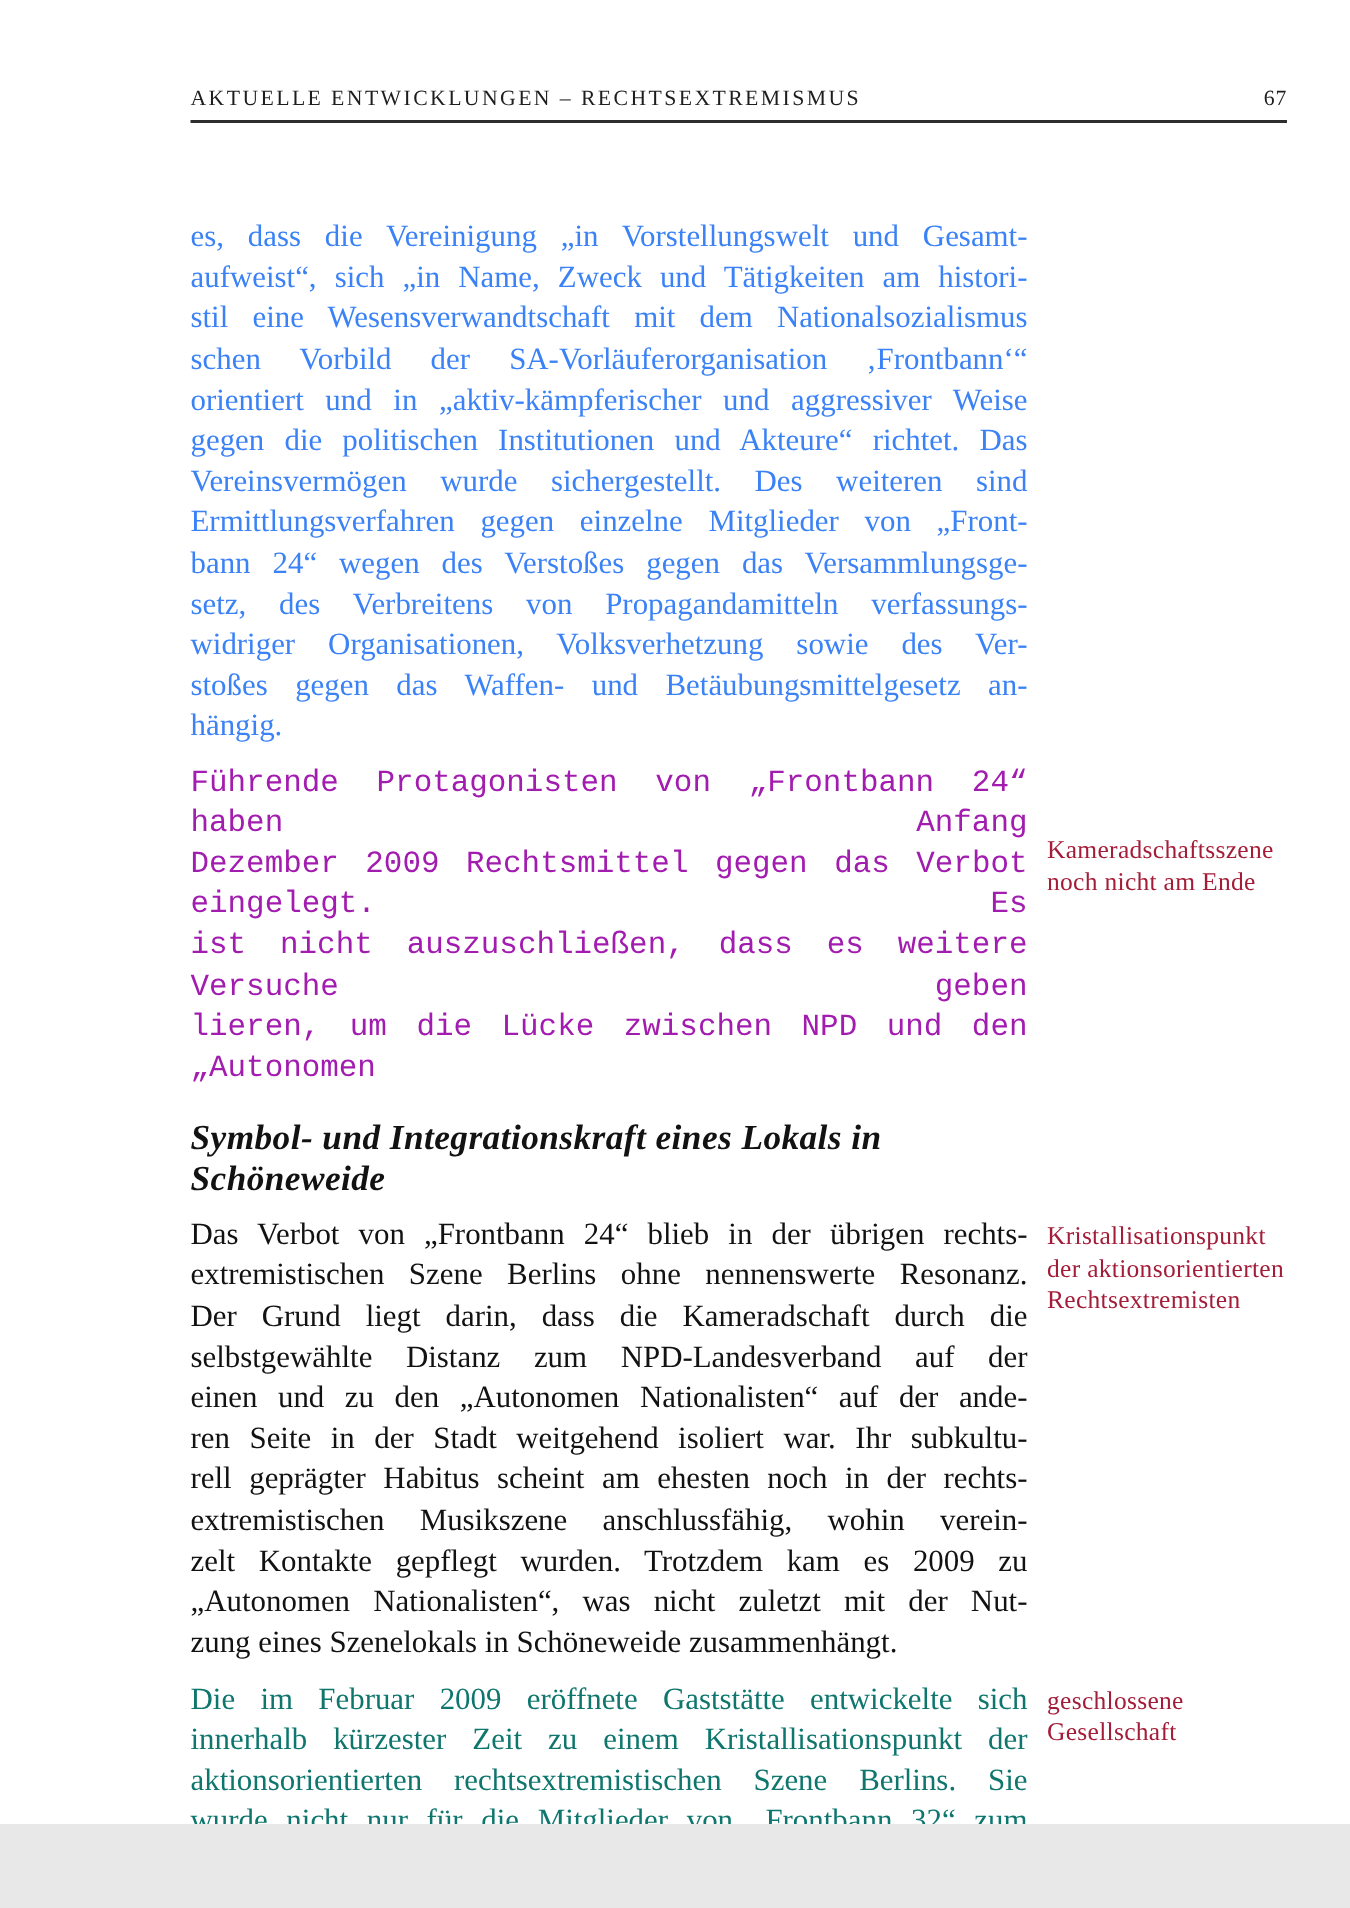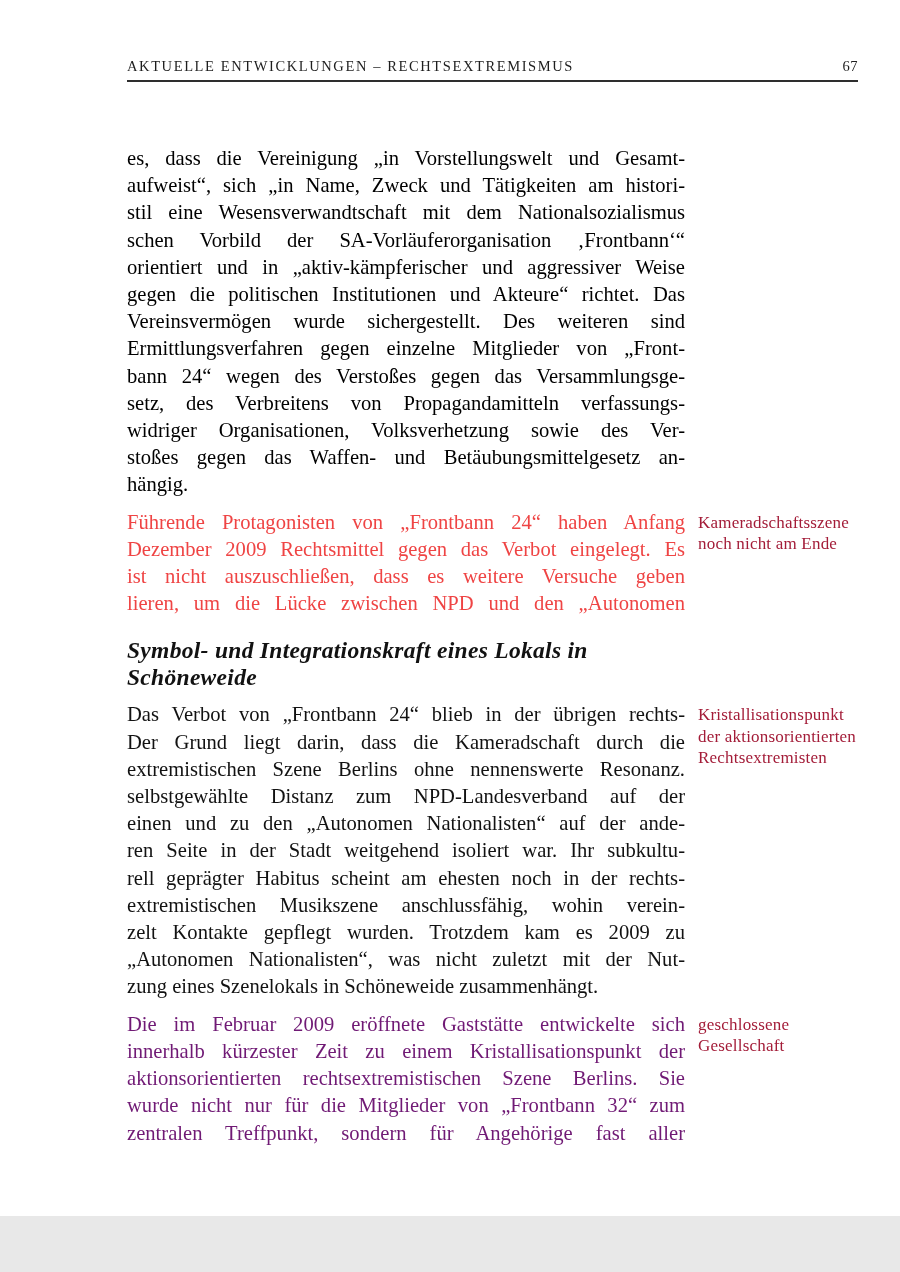--- a/index.html
+++ b/index.html
@@ -77,74 +77,74 @@
 
 <div class="page">
   <div class="header-row">
     <span class="header-title">AKTUELLE ENTWICKLUNGEN – RECHTSEXTREMISMUS</span>
     <span class="header-page-number">67</span>
   </div>
   <div class="header-rule"></div>
 
   <main class="content" id="content">
       <div class="para-row">
-        <div class="para" style="color: #000000; margin-top: 47px;">
+        <div class="para" style="color: #3b82f6; margin-top: 47px;">
           <div class="line">es, dass die Vereinigung „in Vorstellungswelt und Gesamt-</div>
           <div class="line">aufweist“, sich „in Name, Zweck und Tätigkeiten am histori-</div>
           <div class="line">stil eine Wesensverwandtschaft mit dem Nationalsozialismus</div>
           <div class="line">schen Vorbild der SA-Vorläuferorganisation ‚Frontbann‘“</div>
           <div class="line">orientiert und in „aktiv-kämpferischer und aggressiver Weise</div>
           <div class="line">gegen die politischen Institutionen und Akteure“ richtet. Das</div>
           <div class="line">Vereinsvermögen wurde sichergestellt. Des weiteren sind</div>
           <div class="line">Ermittlungsverfahren gegen einzelne Mitglieder von „Front-</div>
           <div class="line">bann 24“ wegen des Verstoßes gegen das Versammlungsge-</div>
           <div class="line">setz, des Verbreitens von Propagandamitteln verfassungs-</div>
           <div class="line">widriger Organisationen, Volksverhetzung sowie des Ver-</div>
           <div class="line">stoßes gegen das Waffen- und Betäubungsmittelgesetz an-</div>
           <div class="line no-just">hängig.</div>
         </div>
       </div>
       <div class="para-row">
-        <div class="para" style="color: #ef4444;">
+        <div class="para" style="color: #a21caf; font-family: Liberation Mono, monospace;">
           <div class="line">Führende Protagonisten von „Frontbann 24“ haben Anfang</div>
           <div class="line">Dezember 2009 Rechtsmittel gegen das Verbot eingelegt. Es</div>
           <div class="line">ist nicht auszuschließen, dass es weitere Versuche geben</div>
           <div class="line">lieren, um die Lücke zwischen NPD und den „Autonomen</div>
         </div>
-        <div class="margin-note" style="color: rgb(163, 28, 56);">
+        <div class="margin-note" style="color: rgb(163, 28, 56); margin-top: 44px;">
           <div>Kameradschaftsszene</div>
           <div>noch nicht am Ende</div>
         </div>
       </div>
       <h2 class="section-heading">
         <div class="hline">Symbol- und Integrationskraft eines Lokals in</div>
         <div class="hline">Schöneweide</div>
       </h2>
       <div class="para-row">
         <div class="para" style="color: rgb(18, 18, 18);">
           <div class="line">Das Verbot von „Frontbann 24“ blieb in der übrigen rechts-</div>
+          <div class="line">extremistischen Szene Berlins ohne nennenswerte Resonanz.</div>
           <div class="line">Der Grund liegt darin, dass die Kameradschaft durch die</div>
-          <div class="line">extremistischen Szene Berlins ohne nennenswerte Resonanz.</div>
           <div class="line">selbstgewählte Distanz zum NPD-Landesverband auf der</div>
           <div class="line">einen und zu den „Autonomen Nationalisten“ auf der ande-</div>
           <div class="line">ren Seite in der Stadt weitgehend isoliert war. Ihr subkultu-</div>
           <div class="line">rell geprägter Habitus scheint am ehesten noch in der rechts-</div>
           <div class="line">extremistischen Musikszene anschlussfähig, wohin verein-</div>
           <div class="line">zelt Kontakte gepflegt wurden. Trotzdem kam es 2009 zu</div>
           <div class="line">„Autonomen Nationalisten“, was nicht zuletzt mit der Nut-</div>
           <div class="line no-just">zung eines Szenelokals in Schöneweide zusammenhängt.</div>
         </div>
         <div class="margin-note" style="color: rgb(163, 28, 56);">
           <div>Kristallisationspunkt</div>
           <div>der aktionsorientierten</div>
           <div>Rechtsextremisten</div>
         </div>
       </div>
       <div class="para-row">
-        <div class="para" style="color: #701a75;">
+        <div class="para" style="color: #0f766e;">
           <div class="line">Die im Februar 2009 eröffnete Gaststätte entwickelte sich</div>
           <div class="line">innerhalb kürzester Zeit zu einem Kristallisationspunkt der</div>
           <div class="line">aktionsorientierten rechtsextremistischen Szene Berlins. Sie</div>
           <div class="line">wurde nicht nur für die Mitglieder von „Frontbann 32“ zum</div>
           <div class="line">zentralen Treffpunkt, sondern für Angehörige fast aller</div>
         </div>
         <div class="margin-note" style="color: rgb(163, 28, 56);">
           <div>geschlossene</div>
           <div>Gesellschaft</div>
         </div>

